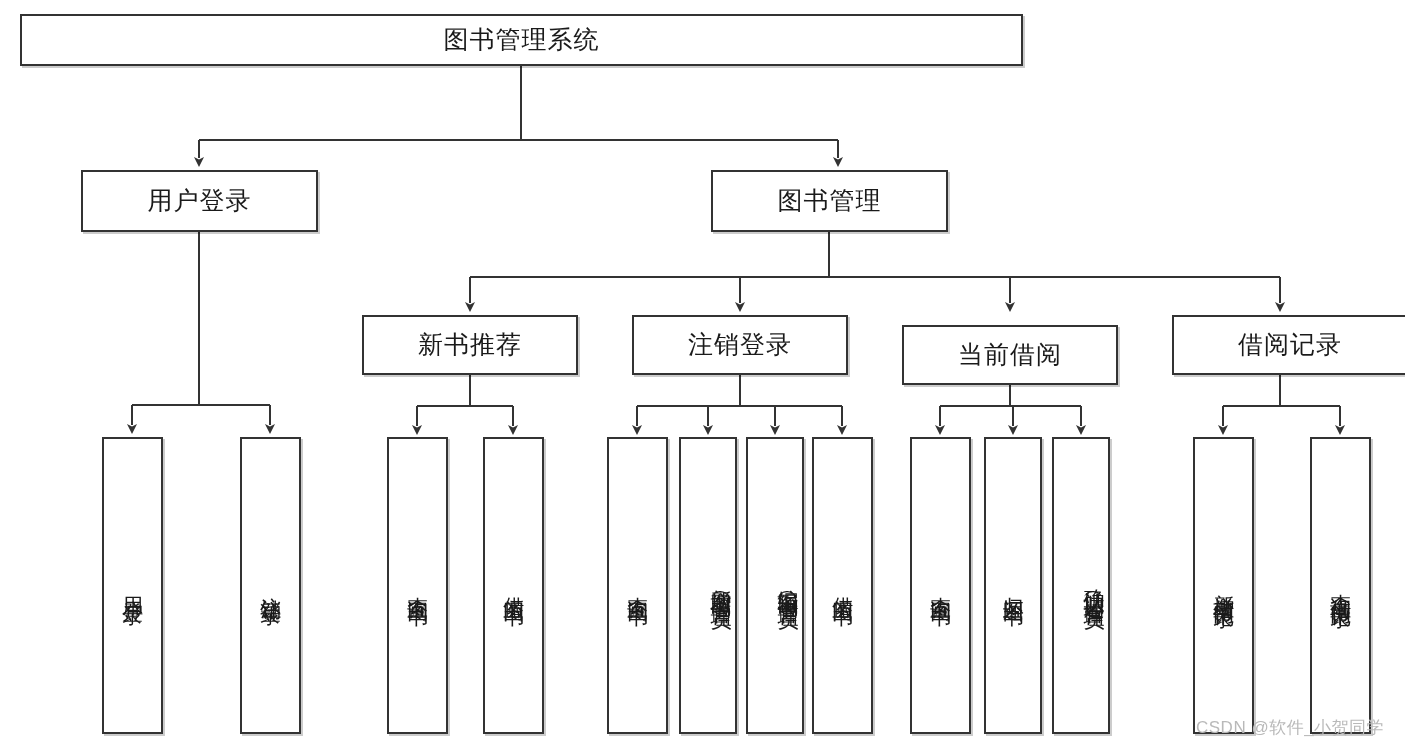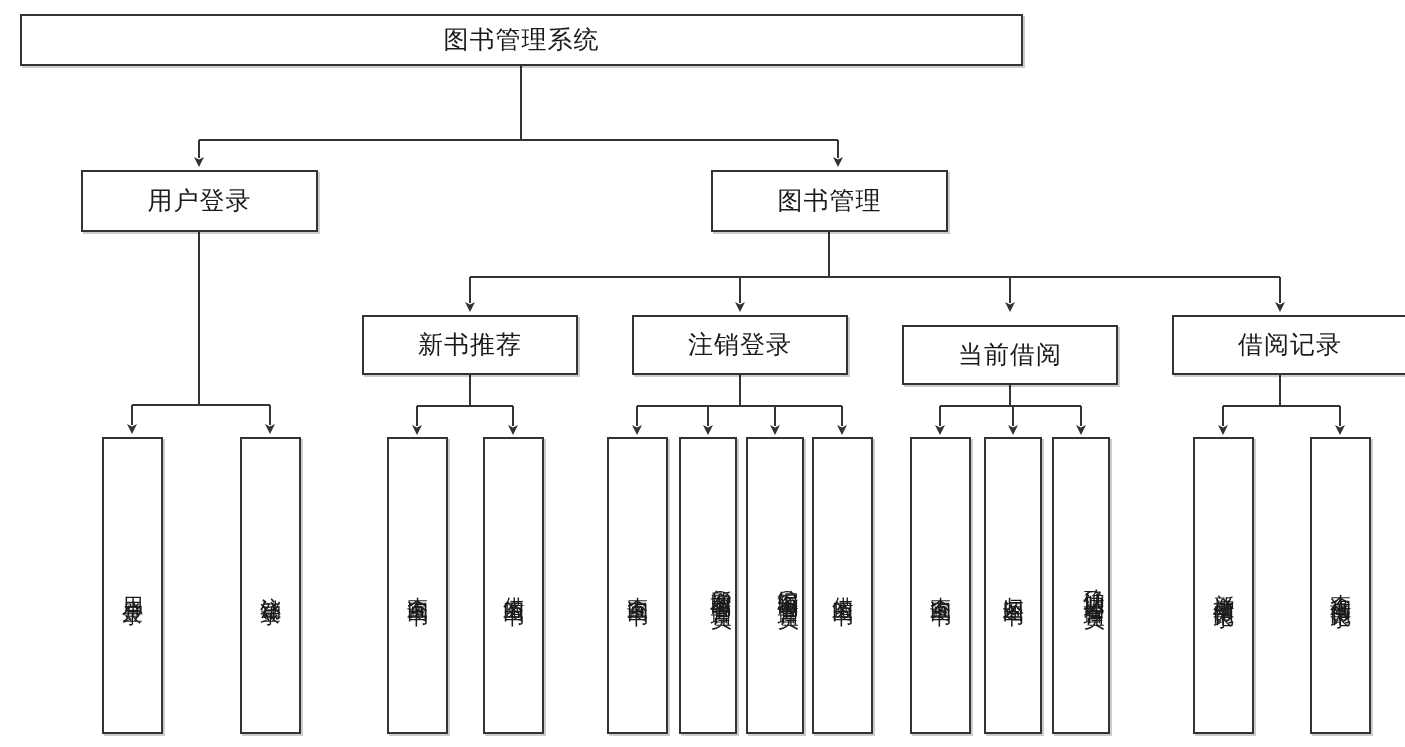--- a/index.html
+++ b/index.html
@@ -193,14 +193,15 @@
     <span>确认归还（管理员）</span>
   </div>
 
   <div class="node node-v" style="left:1193px; top:437px; width:61px; height:297px;">
     <span>新增借阅记录</span>
   </div>
   <div class="node node-v" style="left:1310px; top:437px; width:61px; height:297px;">
     <span>查询借阅记录</span>
   </div>
 
+  <div class="watermark" style="left:1196px; top:716px;">CSDN @软件_小贺同学</div>
 
 </div>
 
 </body></html>

